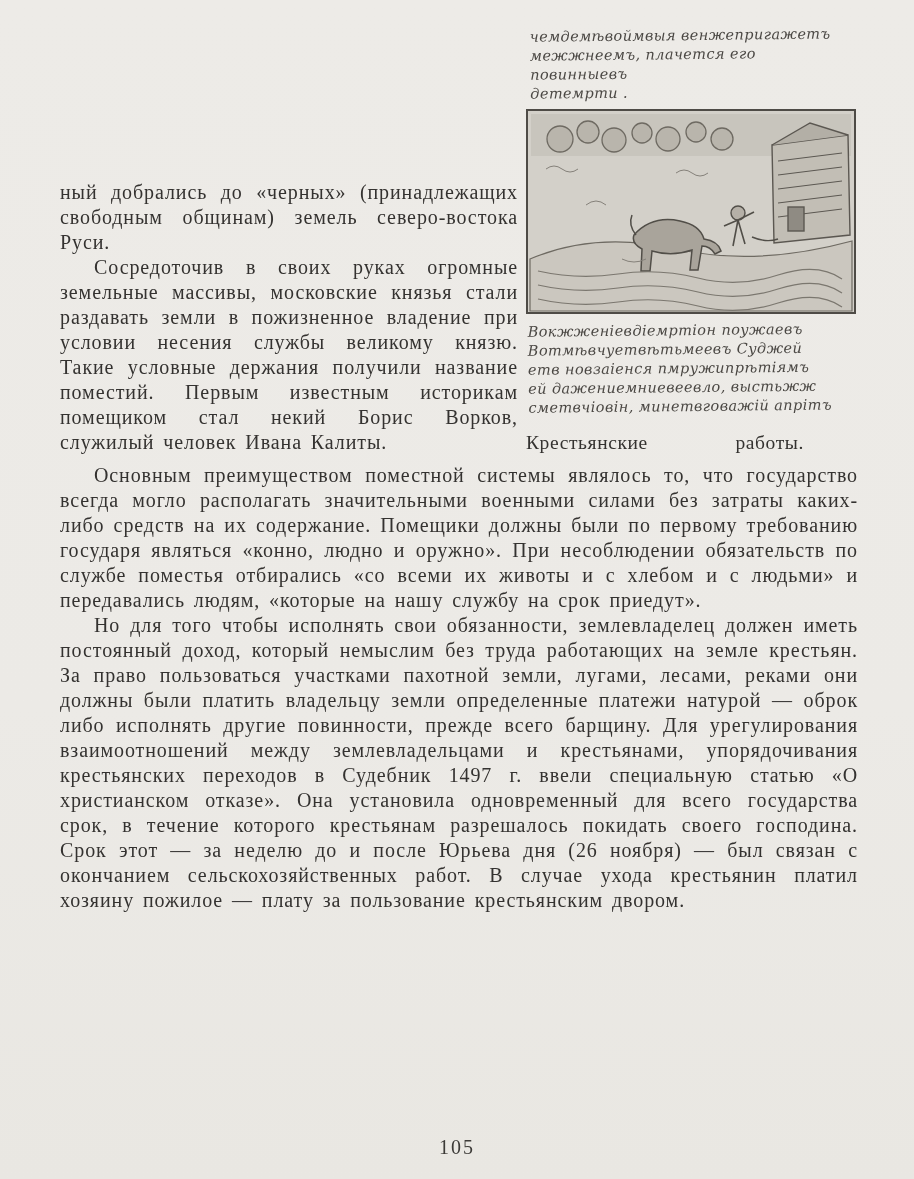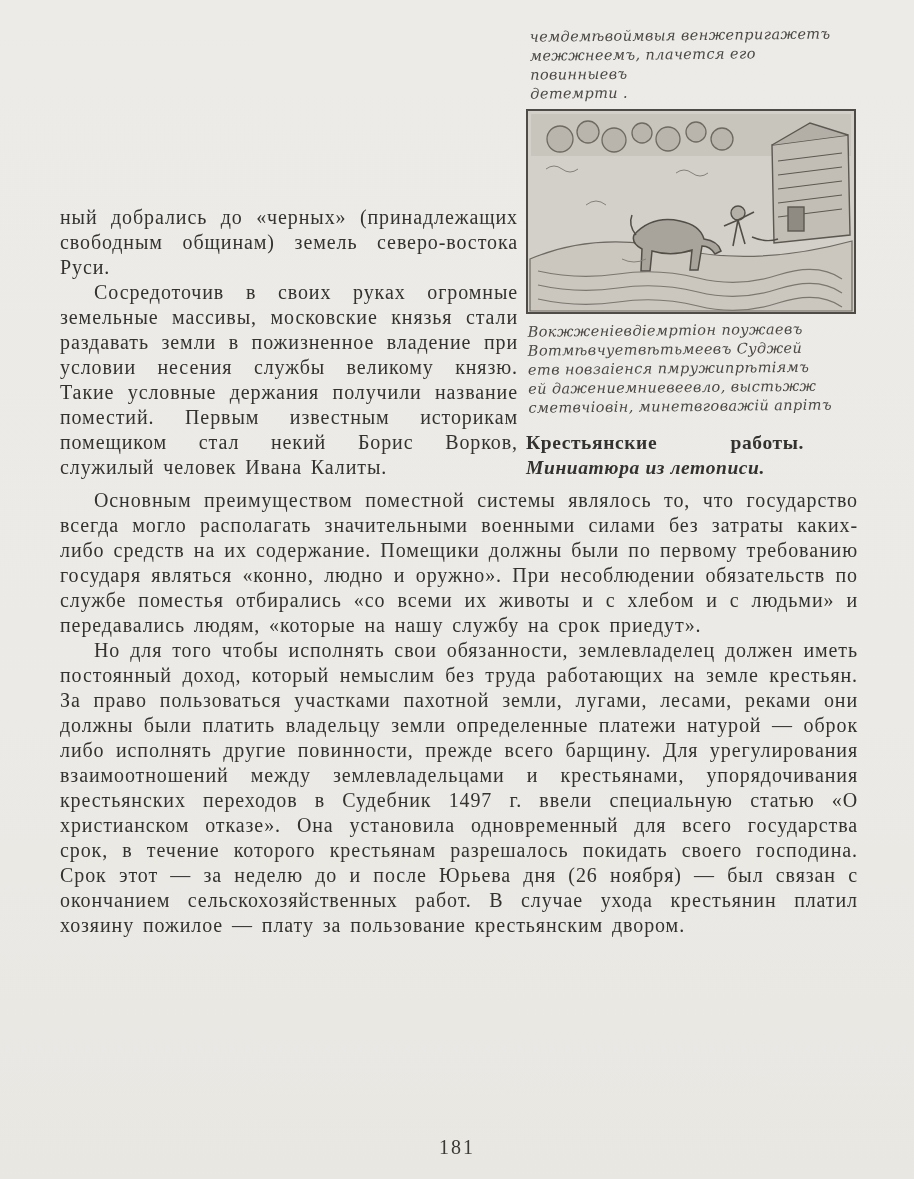--- a/index.html
+++ b/index.html
@@ -52,21 +52,20 @@
     width: 330px; height: 205px;
     display: block;
   }
   .figure-caption {
     margin-top: 14px;
     width: 278px;
     font-size: 19.5px;
     line-height: 25px;
     color: #343230;
     letter-spacing: 0.6px;
-    font-weight: bold;
   }
   .caption-line1 {
     text-align: justify;
     text-align-last: justify;
   }
   .caption-rest {
     font-style: italic;
     text-align: justify;
   }
   .page-number {
@@ -146,26 +145,25 @@
       <div class="handwriting bottom">
         <div>Вокжженіевдіемртіон поужаевъ</div>
         <div>Вотмѣвчуетвѣтьмеевъ Суджей</div>
         <div>етв новзаіенся пмружипрѣтіямъ</div>
         <div>ей дажениемниевеевло, выстьжж</div>
         <div>сметвчіовін, минетвговажій апрітъ</div>
       </div>
 
       <div class="figure-caption">
         <div class="caption-line1">Крестьянские работы.</div>
-        <div class="caption-rest">Миниатюра из летописи.</div>
       </div>
 
     </div>
   </div>
 
   <div class="full-section">
     <p class="body-text indent">Основным преимуществом поместной системы являлось то, что государство всегда могло располагать значительными военными силами без затраты каких-либо средств на их содержание. Помещики должны были по первому требованию государя являться «конно, людно и оружно». При несоблюдении обязательств по службе поместья отбирались «со всеми их животы и с хлебом и с людьми» и передавались людям, «которые на нашу службу на срок приедут».</p>
     <p class="body-text indent">Но для того чтобы исполнять свои обязанности, землевладелец должен иметь постоянный доход, который немыслим без труда работающих на земле крестьян. За право пользоваться участками пахотной земли, лугами, лесами, реками они должны были платить владельцу земли определенные платежи натурой — оброк либо исполнять другие повинности, прежде всего барщину. Для урегулирования взаимоотношений между землевладельцами и крестьянами, упорядочивания крестьянских переходов в Судебник 1497 г. ввели специальную статью «О христианском отказе». Она установила одновременный для всего государства срок, в течение которого крестьянам разрешалось покидать своего господина. Срок этот — за неделю до и после Юрьева дня (26 ноября) — был связан с окончанием сельскохозяйственных работ. В случае ухода крестьянин платил хозяину пожилое — плату за пользование крестьянским двором.</p>
   </div>
 
-  <div class="page-number">181</div>
+  <div class="page-number">105</div>
 
 </div>
 
 </body></html>

